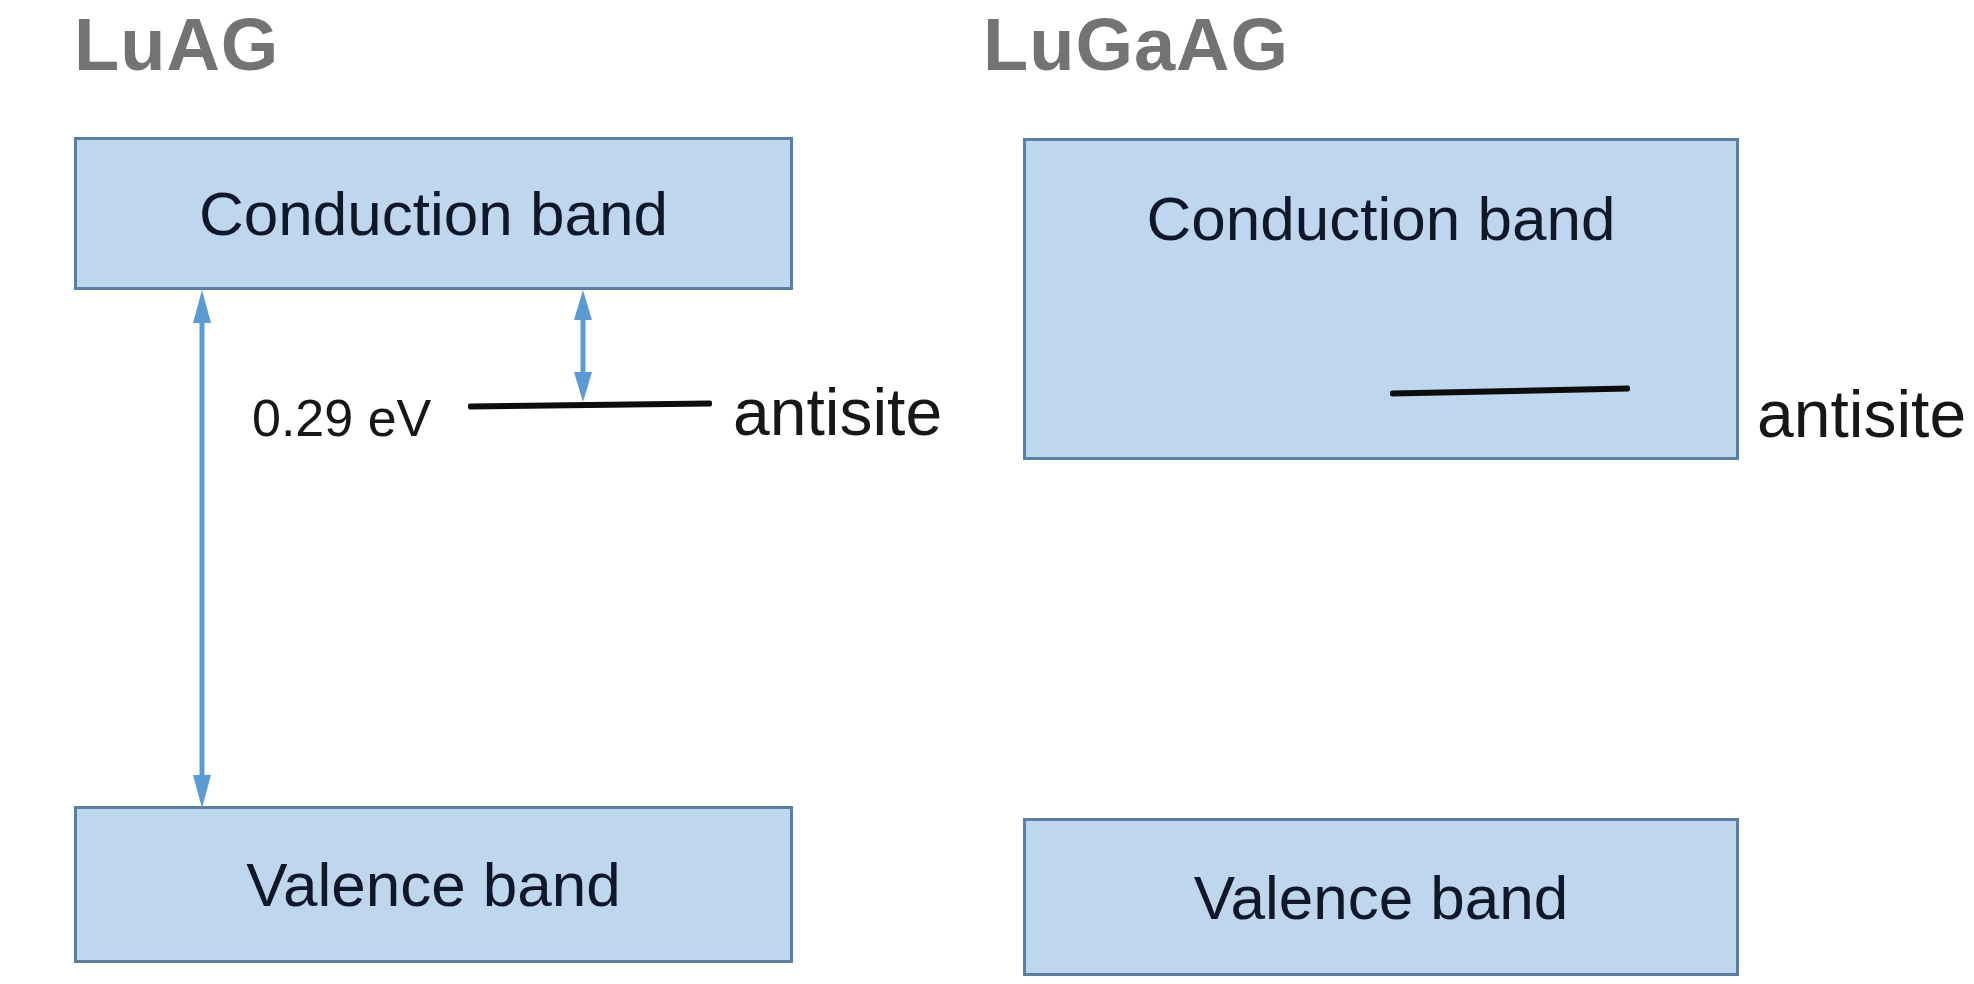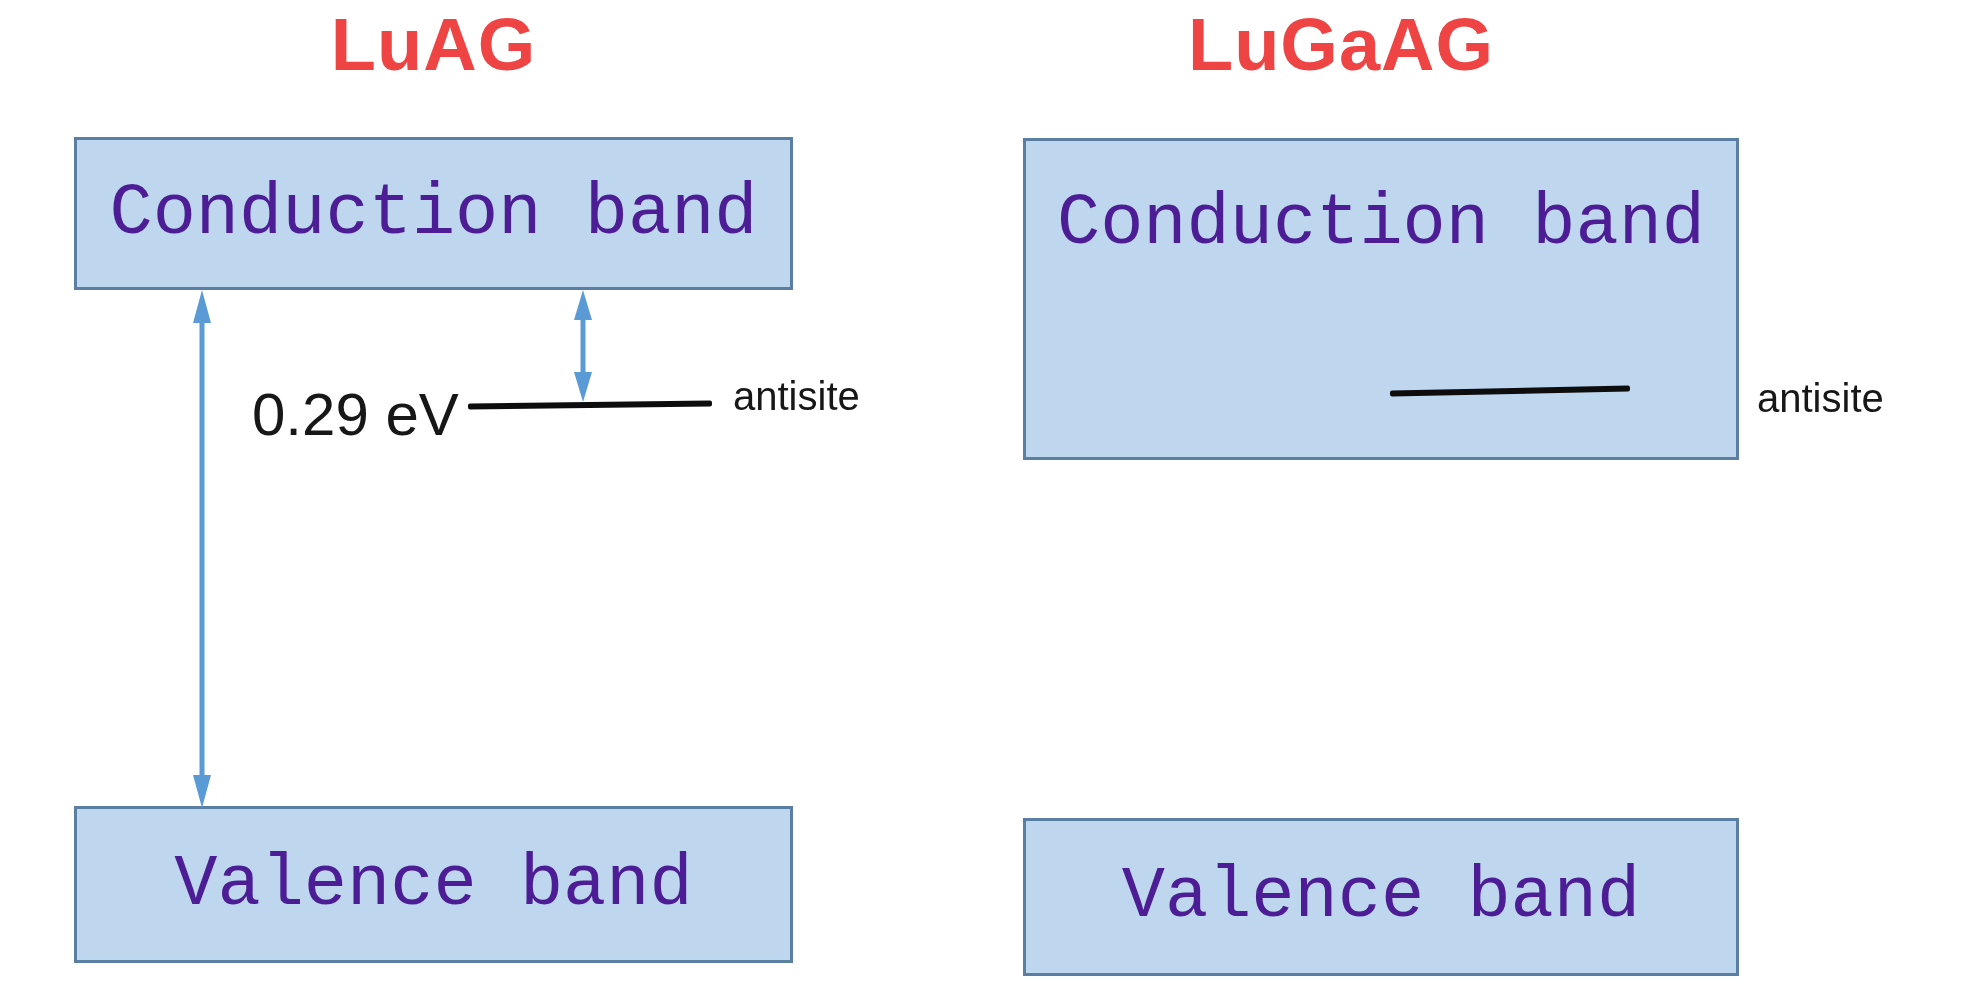--- a/index.html
+++ b/index.html
@@ -13,55 +13,55 @@
     height: 984px;
     background: #ffffff;
     font-family: "Liberation Sans", sans-serif;
     color: #171717;
     overflow: hidden;
   }
   .abs { position: absolute; }
   .panel-title {
     font-size: 74px;
     font-weight: bold;
-    text-align: center;
+    text-align: left;
     letter-spacing: 1px;
-    color: #ef4444;
+    color: #737373;
   }
   .band-box {
     position: absolute;
     background: #bed7ef;
     border: 3px solid #5b7fa3;
     box-sizing: border-box;
     display: flex;
     justify-content: center;
   }
   .band-box.center-v { align-items: center; }
   .band-box.top-v { align-items: flex-start; }
   .band-label {
-    font-size: 72px;
-    color: #4c1d95;
+    font-size: 62px;
+    color: #0f172a;
     white-space: nowrap;
-    font-family: Liberation Mono, monospace;
   }
   .level-line {
     position: absolute;
     height: 6px;
     background: #0d0d0d;
     border-radius: 2px;
   }
   .annotation {
     position: absolute;
-    font-size: 60px;
+    font-size: 52px;
     color: #171717;
     white-space: nowrap;
+    margin-top: 8px;
   }
   .antisite-label {
     position: absolute;
-    font-size: 40px;
+    font-size: 66px;
     color: #171717;
     white-space: nowrap;
   }
   .arrow-svg { position: absolute; }
 </style>
 </head>
 <body>
 
 <div id="figure">
 

